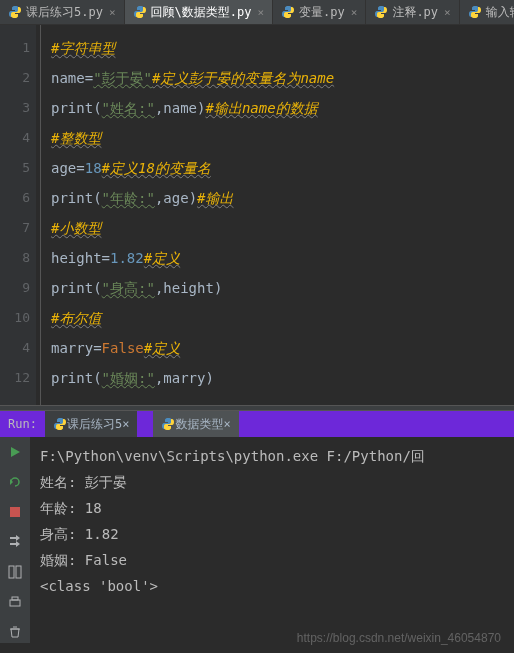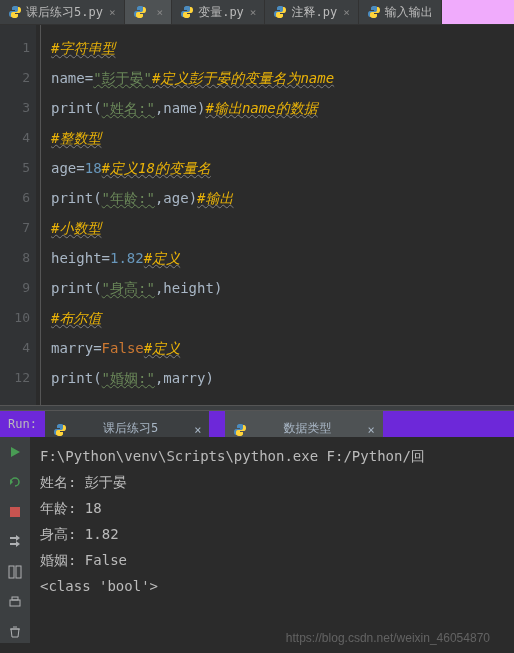--- a/index.html
+++ b/index.html
@@ -107,26 +107,25 @@
     background: #6d28d9;
     height: 26px;
     font-size: 12px;
   }
   .run-label {
     color: #bbbbbb;
     padding: 0 8px;
   }
   .run-tab {
     display: flex;
-    align-items: flex-end;
+    align-items: center;
     padding: 0 8px;
     background: #3c3f41;
     height: 100%;
     cursor: pointer;
-    gap: 36px;
   }
   .run-tab.active {
     background: #4e5254;
     margin-left: 16px;
   }
   .run-body {
     display: flex;
   }
   .toolbar {
     width: 30px;
@@ -153,21 +152,21 @@
     background: #2b2b2b;
     color: #bbbbbb;
     font-size: 14px;
     line-height: 26px;
     overflow: hidden;
     white-space: nowrap;
   }
   .output-line { height: 26px; }
   .watermark {
     position: absolute;
-    right: 24px;
+    right: 13px;
     bottom: 8px;
     color: rgba(200,200,200,0.35);
     font-size: 12px;
     font-family: Arial, sans-serif;
   }
   svg.icon { display: block; }
 </style>
 </head>
 <body>
 
@@ -182,20 +181,21 @@
     <span>课后练习5.py</span>
     <span class="close">×</span>
   </div>
   <div class="tab active">
     <span class="py-icon">
       <svg class="icon" width="14" height="14" viewBox="0 0 14 14">
           <path fill="#4B8BBE" d="M7 1c-3 0-3 2-3 2v2h3v1H3s-2 0-2 3 2 3 2 3h1V9s0-2 2-2h3s2 0 2-2V3s0-2-4-2z"></path>
           <path fill="#FFD43B" d="M7 13c3 0 3-2 3-2V9H7V8h4s2 0 2-3-2-3-2-3h-1v3s0 2-2 2H5s-2 0-2 2v2s0 2 4 2z"></path>
         </svg>
     </span>
+    <span>回顾\数据类型.py</span>
     <span class="close">×</span>
   </div>
   <div class="tab">
     <span class="py-icon">
       <svg class="icon" width="14" height="14" viewBox="0 0 14 14">
           <path fill="#4B8BBE" d="M7 1c-3 0-3 2-3 2v2h3v1H3s-2 0-2 3 2 3 2 3h1V9s0-2 2-2h3s2 0 2-2V3s0-2-4-2z"></path>
           <path fill="#FFD43B" d="M7 13c3 0 3-2 3-2V9H7V8h4s2 0 2-3-2-3-2-3h-1v3s0 2-2 2H5s-2 0-2 2v2s0 2 4 2z"></path>
         </svg>
     </span>
     <span>变量.py</span>

